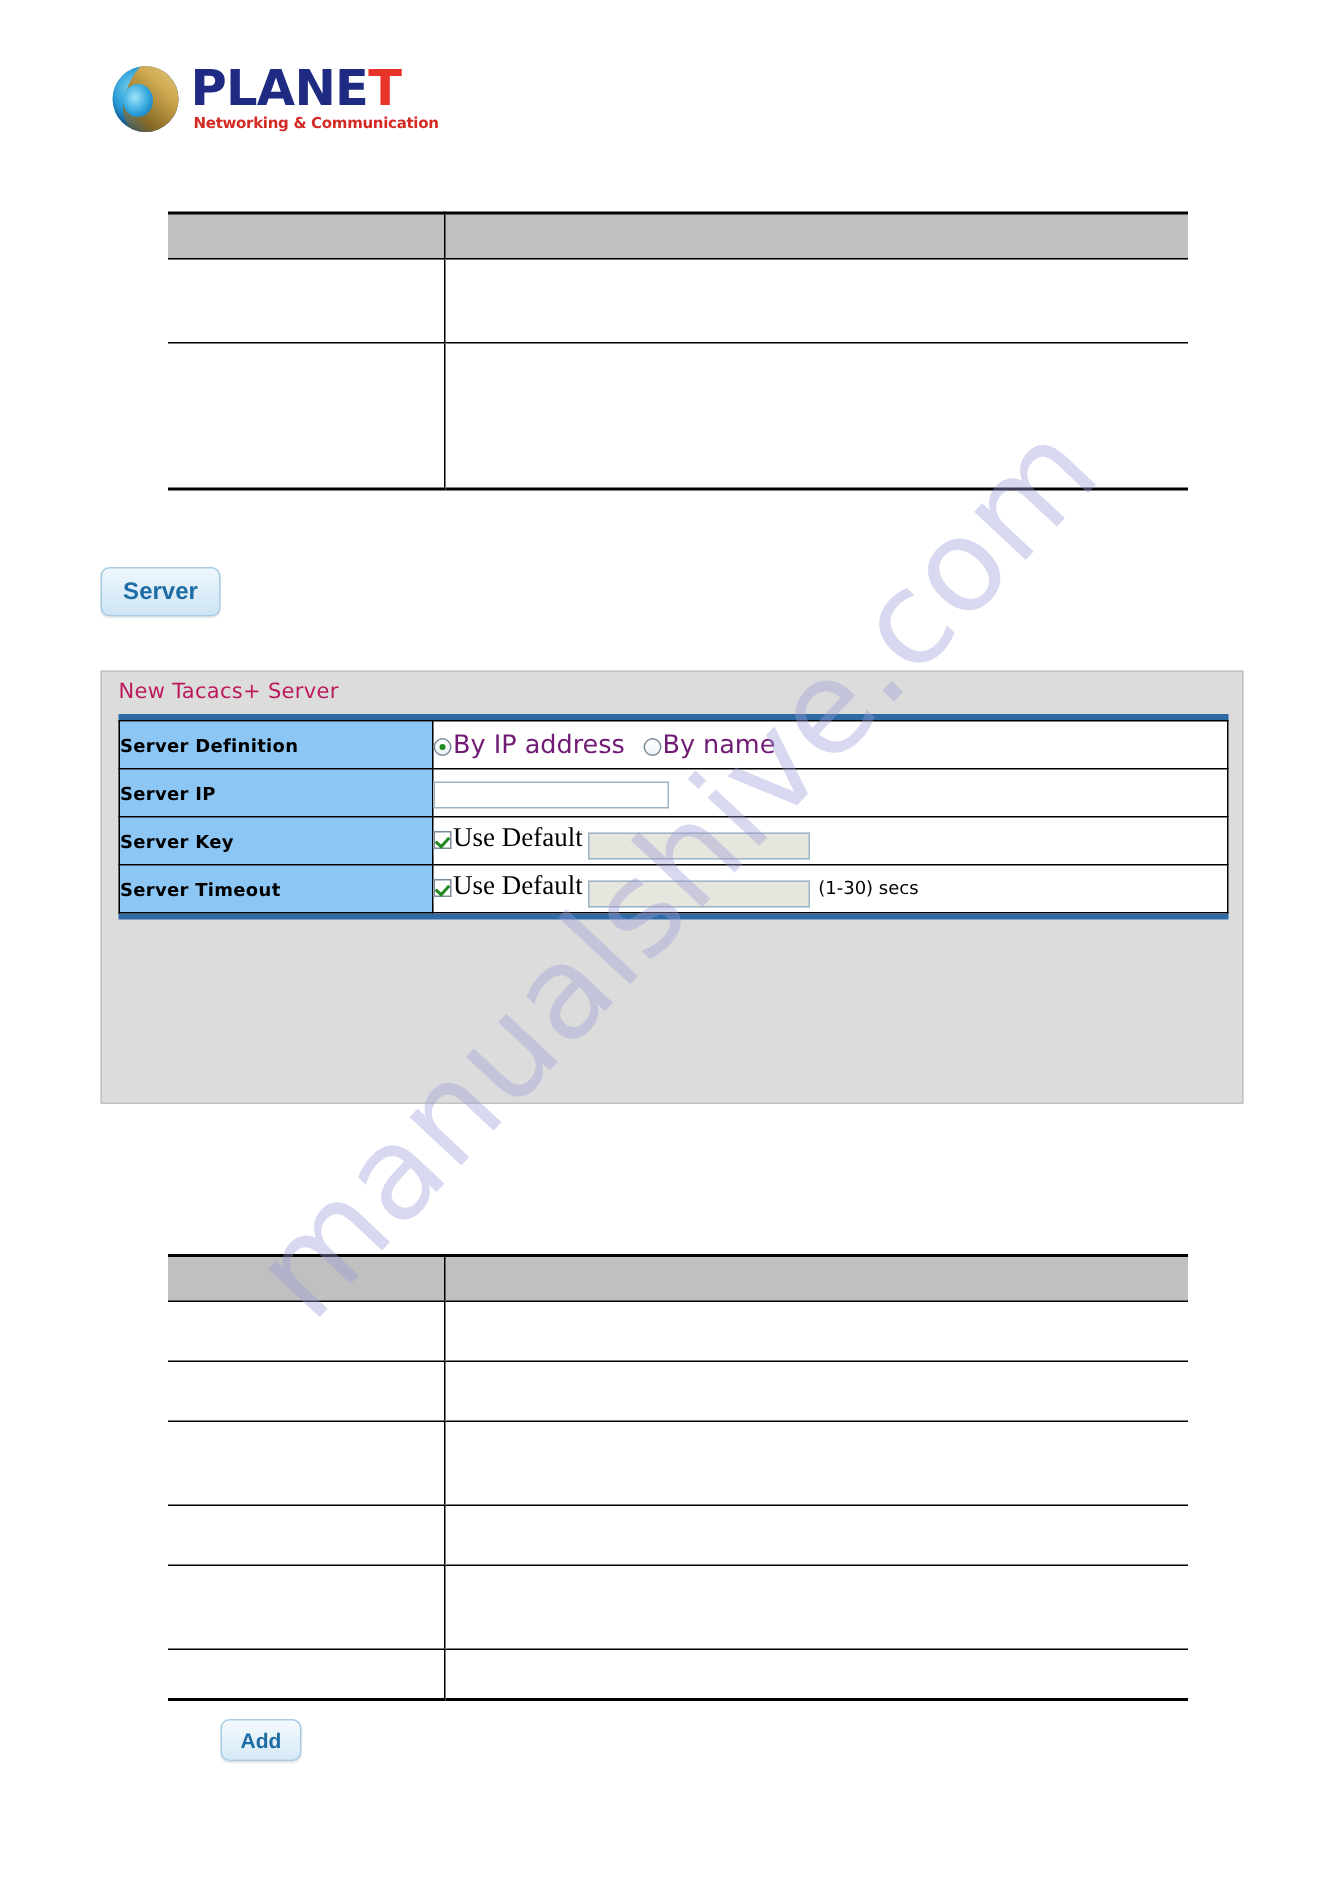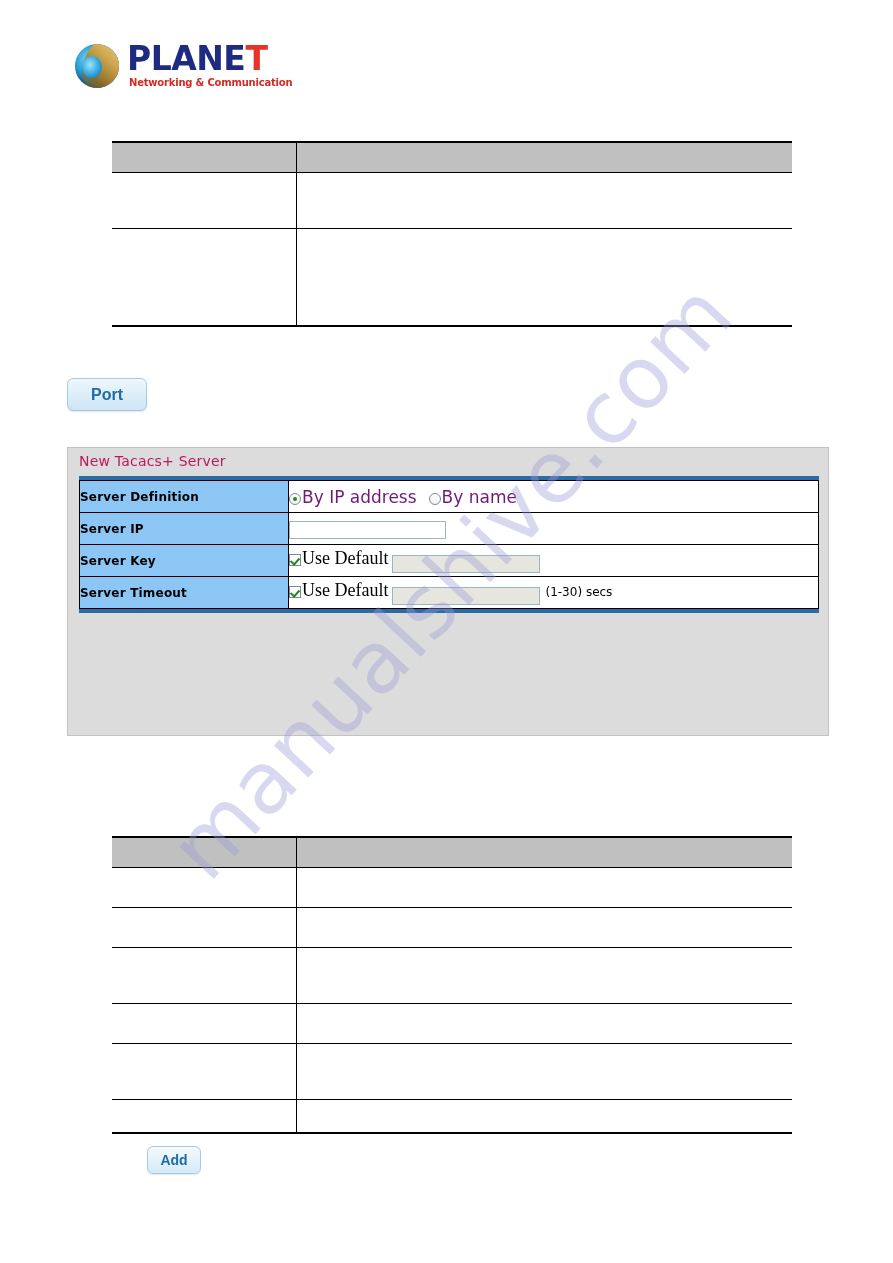--- a/index.html
+++ b/index.html
@@ -327,21 +327,21 @@
       <td style="height:55px"></td>
       <td class="dt-colsep" style="height:55px"></td>
     </tr>
     <tr class="dt-row dt-last">
       <td style="height:96px"></td>
       <td class="dt-colsep" style="height:96px"></td>
     </tr>
   </tbody>
 </table>
 
-<div class="btn" id="apply-button">Port</div>
+<div class="btn" id="apply-button">Server</div>
 
 <div class="panel">
   <div class="panel-title">New Tacacs+ Server</div>
 
   <div class="form-wrap">
     <table class="cfg">
       <colgroup>
           <col style="width:209px">
           <col>
         </colgroup>

